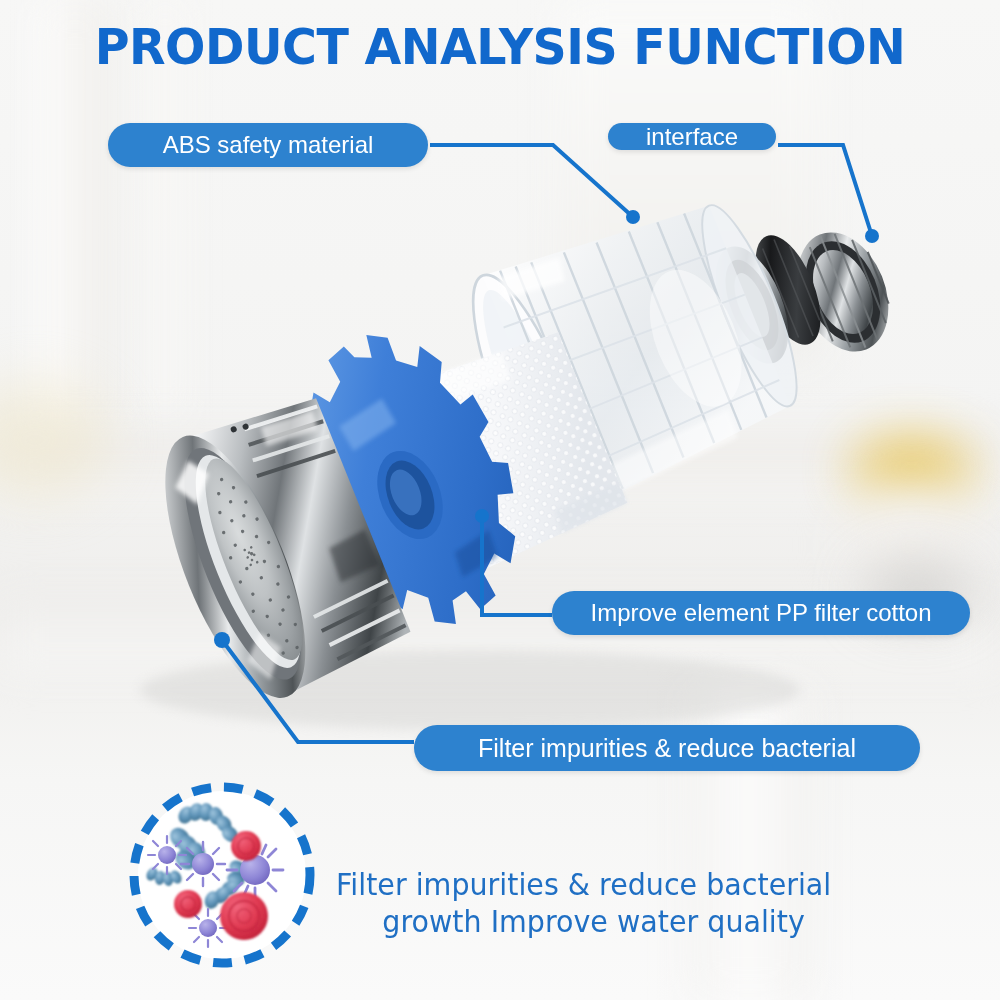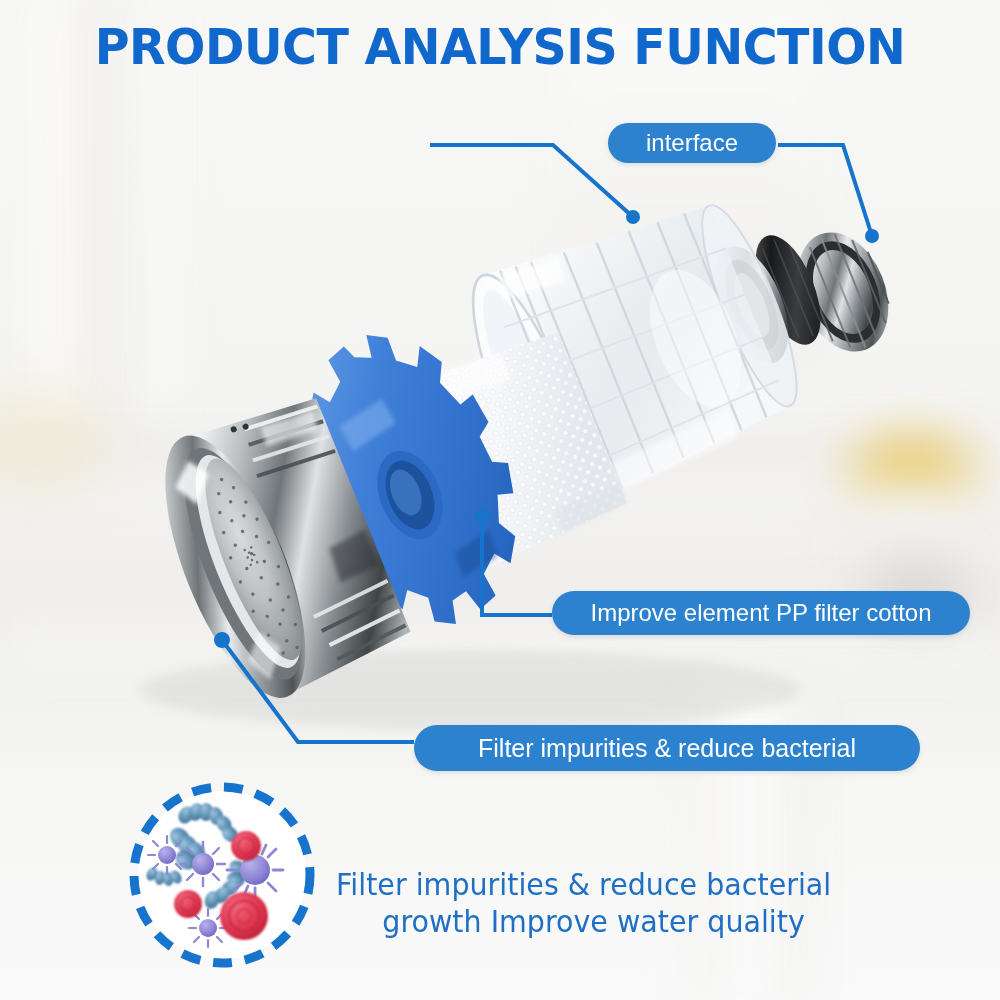--- a/index.html
+++ b/index.html
@@ -35,21 +35,21 @@
     background:#2d82cf;
     color:#ffffff;
     border-radius:999px;
     display:flex;align-items:center;justify-content:center;
     box-shadow:0 2px 5px rgba(0,0,0,0.10);
     white-space:nowrap;
     font-family:"Liberation Sans", sans-serif;
     font-weight:400;
   }
   .pill.abs      {left:108px; top:123px; width:320px;height:44px;font-size:24px;}
-  .pill.interface{left:608px; top:123px; width:168px;height:40px;font-size:24px;}
+  .pill.interface{left:608px; top:123px; width:168px;height:27px;font-size:24px;}
   .pill.cotton   {left:552px; top:591px; width:418px;height:44px;font-size:24px;}
   .pill.impur    {left:414px; top:725px; width:506px;height:46px;font-size:25px;}
 
   
   .caption{
     position:absolute;left:336px;top:866px;width:600px;
     font-family:"DejaVu Sans", sans-serif;
     font-size:31px;line-height:37px;color:#1f6fc4;
     transform:scaleX(0.92);transform-origin:left top;
     font-weight:400;
@@ -327,20 +327,23 @@
       <polyline points="222,640 298,742 414,742"></polyline>
     </g>
     <g fill="#1674cc">
       <circle cx="633" cy="217" r="7"></circle>
       <circle cx="872" cy="236" r="7"></circle>
       <circle cx="482" cy="516" r="7"></circle>
       <circle cx="222" cy="640" r="8"></circle>
     </g>
   </svg>
 
+  <div class="pill abs">
+    <span>ABS safety material</span>
+  </div>
   <div class="pill interface">
     <span>interface</span>
   </div>
   <div class="pill cotton">
     <span>Improve element PP filter cotton</span>
   </div>
   <div class="pill impur">
     <span>Filter impurities &amp; reduce bacterial</span>
   </div>
 

